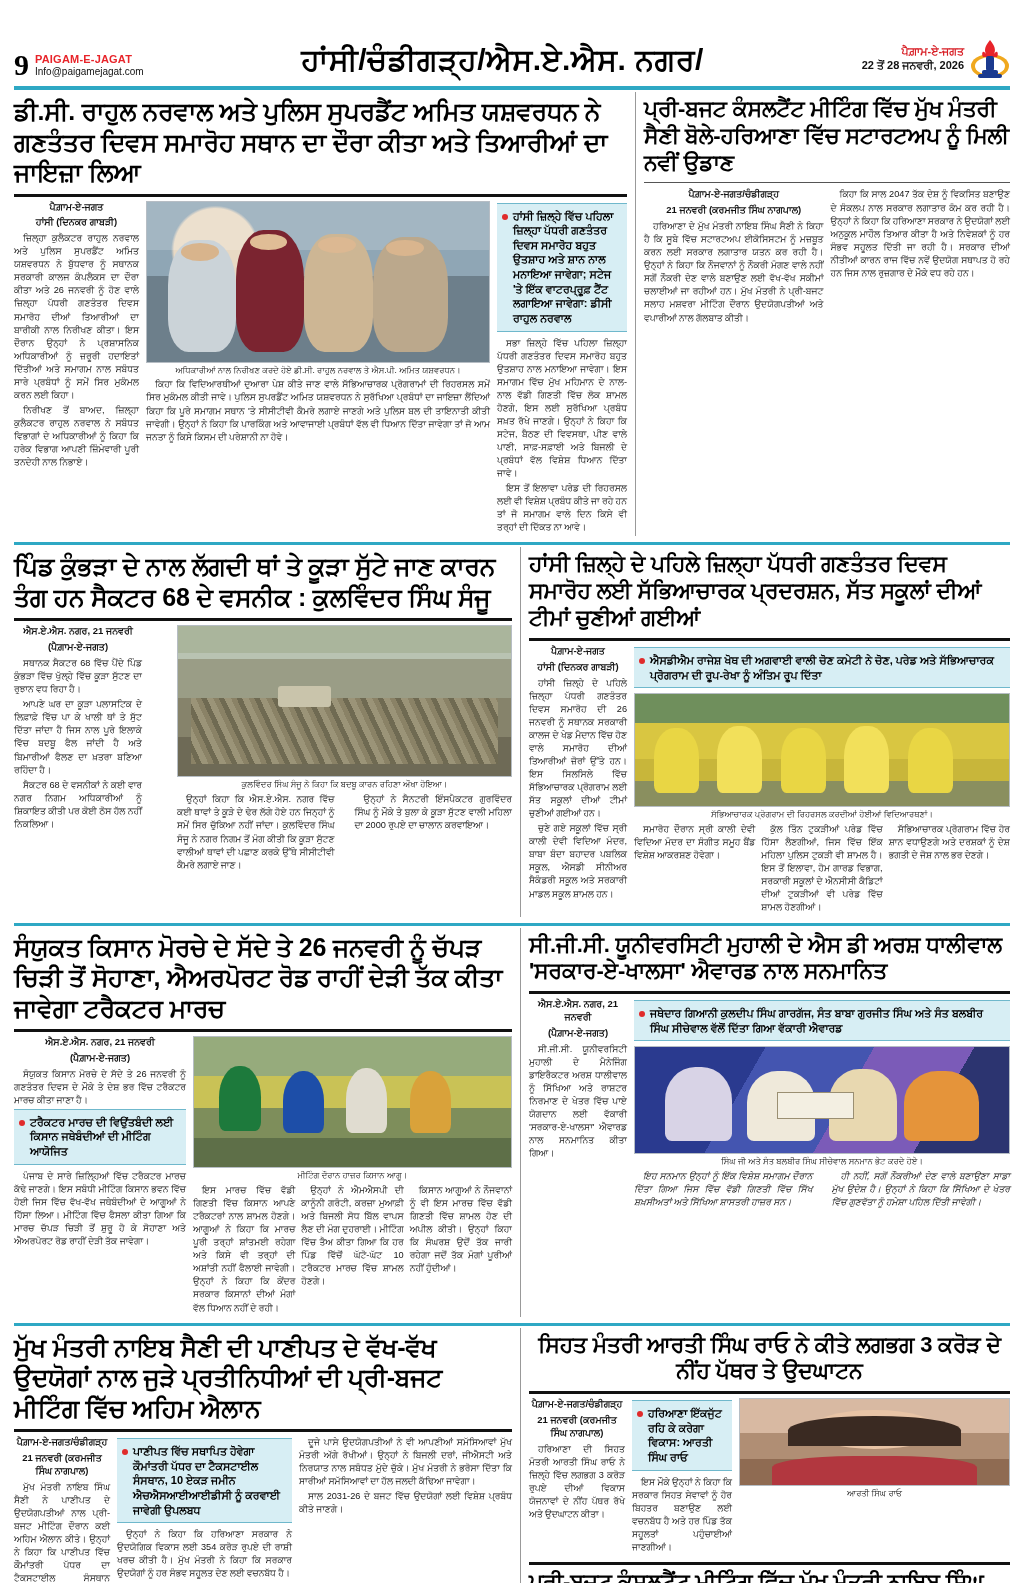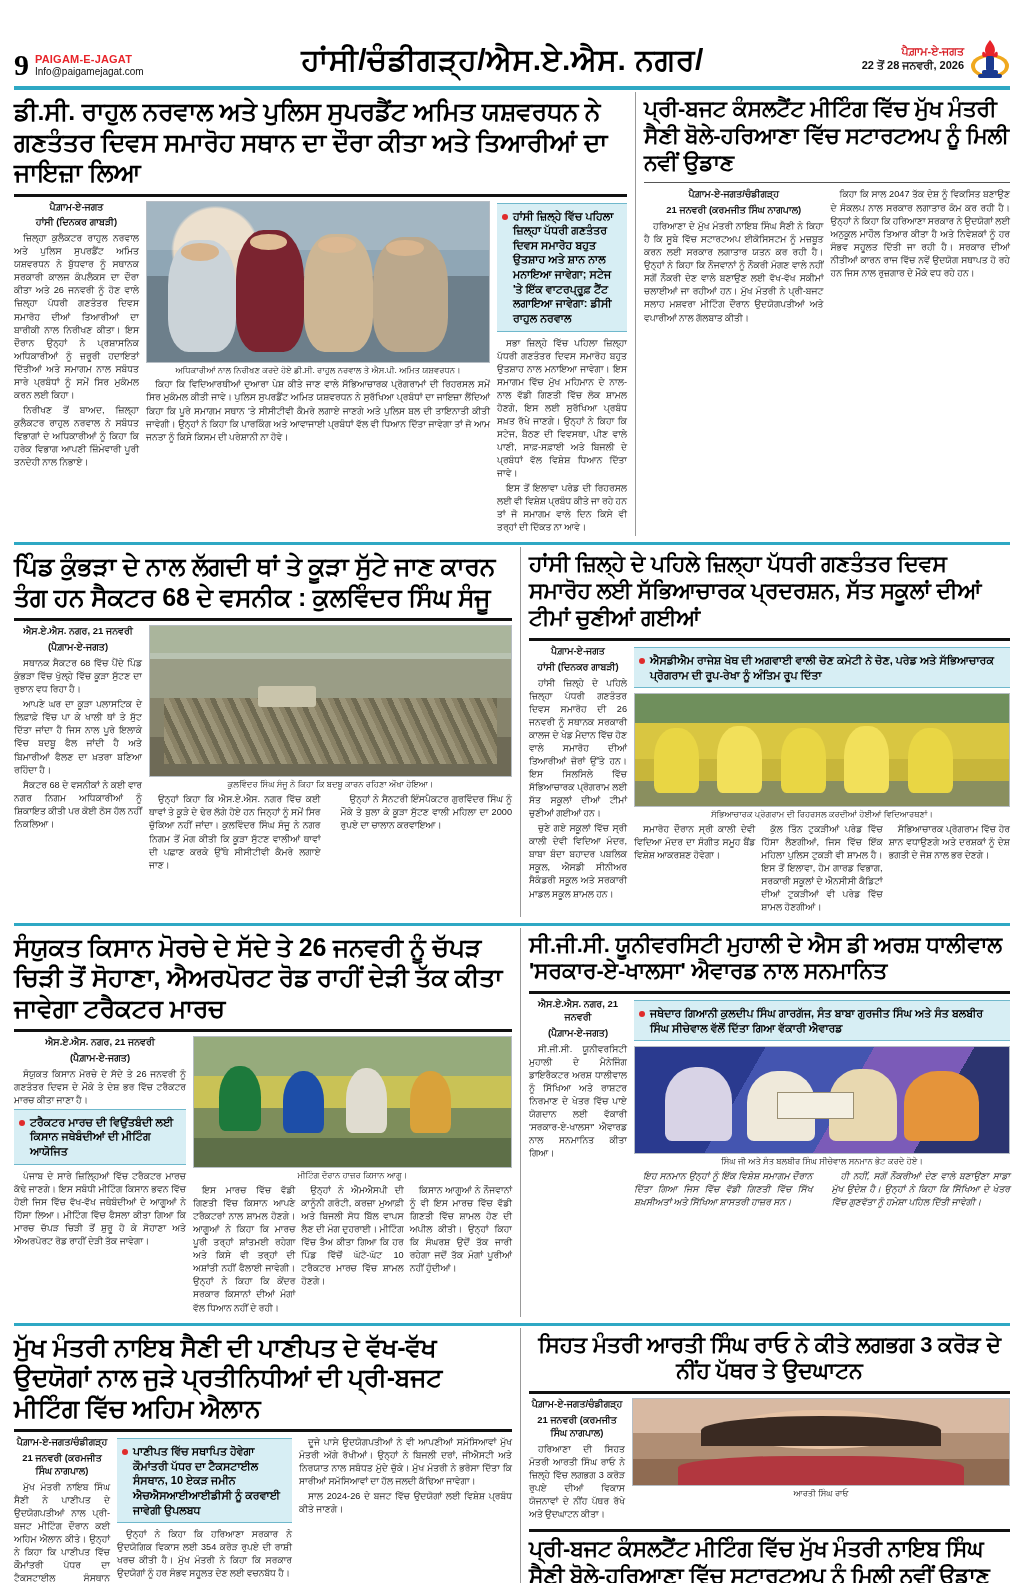--- a/index.html
+++ b/index.html
@@ -199,21 +199,21 @@
           <div class="byline">ਐਸ.ਏ.ਐਸ. ਨਗਰ, 21 ਜਨਵਰੀ</div>
           <div class="byline small">(ਪੈਗ਼ਾਮ-ਏ-ਜਗਤ)</div>
           <div class="body">
               <p>ਸਥਾਨਕ ਸੈਕਟਰ 68 ਵਿੱਚ ਪੈਂਦੇ ਪਿੰਡ ਕੁੰਭੜਾ ਵਿੱਚ ਖੁੱਲ੍ਹੇ ਵਿੱਚ ਕੂੜਾ ਸੁੱਟਣ ਦਾ ਰੁਝਾਨ ਵਧ ਰਿਹਾ ਹੈ।</p>
             </div>
           <div class="body">
             <p>ਆਪਣੇ ਘਰ ਦਾ ਕੂੜਾ ਪਲਾਸਟਿਕ ਦੇ ਲਿਫ਼ਾਫ਼ੇ ਵਿੱਚ ਪਾ ਕੇ ਖਾਲੀ ਥਾਂ ਤੇ ਸੁੱਟ ਦਿੱਤਾ ਜਾਂਦਾ ਹੈ ਜਿਸ ਨਾਲ ਪੂਰੇ ਇਲਾਕੇ ਵਿੱਚ ਬਦਬੂ ਫੈਲ ਜਾਂਦੀ ਹੈ ਅਤੇ ਬਿਮਾਰੀਆਂ ਫੈਲਣ ਦਾ ਖ਼ਤਰਾ ਬਣਿਆ ਰਹਿੰਦਾ ਹੈ।</p>
             <p>ਸੈਕਟਰ 68 ਦੇ ਵਸਨੀਕਾਂ ਨੇ ਕਈ ਵਾਰ ਨਗਰ ਨਿਗਮ ਅਧਿਕਾਰੀਆਂ ਨੂੰ ਸ਼ਿਕਾਇਤ ਕੀਤੀ ਪਰ ਕੋਈ ਠੋਸ ਹੱਲ ਨਹੀਂ ਨਿਕਲਿਆ।</p>
           </div>
         </div>
-        <div class="col" style="flex:1;">
+        <div class="col" style="flex:1;margin-left:28px;">
           <div class="photo ph-trash" style="height:150px;">
             <div style="position:absolute;left:0;top:0;right:0;height:18%;background:#aab59c;"></div>
             <div style="position:absolute;left:4%;top:48%;width:92%;height:44%;background:repeating-linear-gradient(65deg,#8a8266 0 5px,#6f6a52 5px 10px,#9b9478 10px 16px);"></div>
             <div style="position:absolute;left:30%;top:40%;width:16%;height:14%;background:#c9c4ab;border-radius:3px;"></div>
           </div>
           <div class="cap">ਕੁਲਵਿੰਦਰ ਸਿੰਘ ਸੰਜੂ ਨੇ ਕਿਹਾ ਕਿ ਬਦਬੂ ਕਾਰਨ ਰਹਿਣਾ ਔਖਾ ਹੋਇਆ।</div>
           <div class="cols" style="gap:20px;">
             <div class="col body">
               <p>ਉਨ੍ਹਾਂ ਕਿਹਾ ਕਿ ਐਸ.ਏ.ਐਸ. ਨਗਰ ਵਿੱਚ ਕਈ ਥਾਵਾਂ ਤੇ ਕੂੜੇ ਦੇ ਢੇਰ ਲੱਗੇ ਹੋਏ ਹਨ ਜਿਨ੍ਹਾਂ ਨੂੰ ਸਮੇਂ ਸਿਰ ਚੁੱਕਿਆ ਨਹੀਂ ਜਾਂਦਾ। ਕੁਲਵਿੰਦਰ ਸਿੰਘ ਸੰਜੂ ਨੇ ਨਗਰ ਨਿਗਮ ਤੋਂ ਮੰਗ ਕੀਤੀ ਕਿ ਕੂੜਾ ਸੁੱਟਣ ਵਾਲੀਆਂ ਥਾਵਾਂ ਦੀ ਪਛਾਣ ਕਰਕੇ ਉੱਥੇ ਸੀਸੀਟੀਵੀ ਕੈਮਰੇ ਲਗਾਏ ਜਾਣ।</p>
             </div>
@@ -379,41 +379,50 @@
             <div class="callout-txt">ਪਾਣੀਪਤ ਵਿੱਚ ਸਥਾਪਿਤ ਹੋਵੇਗਾ ਕੌਮਾਂਤਰੀ ਪੱਧਰ ਦਾ ਟੈਕਸਟਾਈਲ ਸੰਸਥਾਨ, 10 ਏਕੜ ਜਮੀਨ ਐਚਐਸਆਈਆਈਡੀਸੀ ਨੂੰ ਕਰਵਾਈ ਜਾਵੇਗੀ ਉਪਲਬਧ</div>
           </div>
           <div class="body">
             <p>ਉਨ੍ਹਾਂ ਨੇ ਕਿਹਾ ਕਿ ਹਰਿਆਣਾ ਸਰਕਾਰ ਨੇ ਉਦਯੋਗਿਕ ਵਿਕਾਸ ਲਈ 354 ਕਰੋੜ ਰੁਪਏ ਦੀ ਰਾਸ਼ੀ ਖਰਚ ਕੀਤੀ ਹੈ। ਮੁੱਖ ਮੰਤਰੀ ਨੇ ਕਿਹਾ ਕਿ ਸਰਕਾਰ ਉਦਯੋਗਾਂ ਨੂੰ ਹਰ ਸੰਭਵ ਸਹੂਲਤ ਦੇਣ ਲਈ ਵਚਨਬੱਧ ਹੈ।</p>
             <p>ਉਨ੍ਹਾਂ ਨੇ ਅੱਗੇ ਕਿਹਾ ਕਿ ਬੁਨਿਆਦੀ ਢਾਂਚੇ ਦੇ ਵਿਕਾਸ ਲਈ ਵੀ ਵੱਡੇ ਪੱਧਰ ਤੇ ਕੰਮ ਕੀਤਾ ਜਾ ਰਿਹਾ ਹੈ।</p>
           </div>
         </div>
         <div class="col" style="flex:1;">
           <div class="body">
             <p>ਦੂਜੇ ਪਾਸੇ ਉਦਯੋਗਪਤੀਆਂ ਨੇ ਵੀ ਆਪਣੀਆਂ ਸਮੱਸਿਆਵਾਂ ਮੁੱਖ ਮੰਤਰੀ ਅੱਗੇ ਰੱਖੀਆਂ। ਉਨ੍ਹਾਂ ਨੇ ਬਿਜਲੀ ਦਰਾਂ, ਜੀਐਸਟੀ ਅਤੇ ਨਿਰਯਾਤ ਨਾਲ ਸਬੰਧਤ ਮੁੱਦੇ ਚੁੱਕੇ। ਮੁੱਖ ਮੰਤਰੀ ਨੇ ਭਰੋਸਾ ਦਿੱਤਾ ਕਿ ਸਾਰੀਆਂ ਸਮੱਸਿਆਵਾਂ ਦਾ ਹੱਲ ਜਲਦੀ ਕੱਢਿਆ ਜਾਵੇਗਾ।</p>
-            <p>ਸਾਲ 2024-26 ਦੇ ਬਜਟ ਵਿੱਚ ਉਦਯੋਗਾਂ ਲਈ ਵਿਸ਼ੇਸ਼ ਪ੍ਰਬੰਧ ਕੀਤੇ ਜਾਣਗੇ।</p>
+            <p>ਸਾਲ 2031-26 ਦੇ ਬਜਟ ਵਿੱਚ ਉਦਯੋਗਾਂ ਲਈ ਵਿਸ਼ੇਸ਼ ਪ੍ਰਬੰਧ ਕੀਤੇ ਜਾਣਗੇ।</p>
           </div>
         </div>
       </div>
     </div>
 
     <div class="vline"></div>
 
     <div style="flex:1;">
 
       <div>
         <h2 class="hl sm c">ਸਿਹਤ ਮੰਤਰੀ ਆਰਤੀ ਸਿੰਘ ਰਾਓ ਨੇ ਕੀਤੇ ਲਗਭਗ 3 ਕਰੋੜ ਦੇ ਨੀਂਹ ਪੱਥਰ ਤੇ ਉਦਘਾਟਨ</h2>
         <div class="hr-blk"></div>
         <div class="cols">
           <div class="col" style="flex:0 0 96px;">
             <div class="byline">ਪੈਗ਼ਾਮ-ਏ-ਜਗਤ/ਚੰਡੀਗੜ੍ਹ</div>
             <div class="byline small">21 ਜਨਵਰੀ (ਕਰਮਜੀਤ ਸਿੰਘ ਨਾਗਪਾਲ)</div>
             <div class="body">
                 <p>ਹਰਿਆਣਾ ਦੀ ਸਿਹਤ ਮੰਤਰੀ ਆਰਤੀ ਸਿੰਘ ਰਾਓ ਨੇ ਜ਼ਿਲ੍ਹੇ ਵਿੱਚ ਲਗਭਗ 3 ਕਰੋੜ ਰੁਪਏ ਦੀਆਂ ਵਿਕਾਸ ਯੋਜਨਾਵਾਂ ਦੇ ਨੀਂਹ ਪੱਥਰ ਰੱਖੇ ਅਤੇ ਉਦਘਾਟਨ ਕੀਤਾ।</p>
               </div>
           </div>
+          <div class="col" style="flex:0 0 100px;">
+            <div class="callout">
+              <div class="bullet"></div>
+              <div class="callout-txt">ਹਰਿਆਣਾ ਇੱਕਜੁੱਟ ਰਹਿ ਕੇ ਕਰੇਗਾ ਵਿਕਾਸ: ਆਰਤੀ ਸਿੰਘ ਰਾਓ</div>
+            </div>
+            <div class="body">
+                <p>ਇਸ ਮੌਕੇ ਉਨ੍ਹਾਂ ਨੇ ਕਿਹਾ ਕਿ ਸਰਕਾਰ ਸਿਹਤ ਸੇਵਾਵਾਂ ਨੂੰ ਹੋਰ ਬਿਹਤਰ ਬਣਾਉਣ ਲਈ ਵਚਨਬੱਧ ਹੈ ਅਤੇ ਹਰ ਪਿੰਡ ਤੱਕ ਸਹੂਲਤਾਂ ਪਹੁੰਚਾਈਆਂ ਜਾਣਗੀਆਂ।</p>
+              </div>
+          </div>
           <div class="col" style="flex:1;">
             <div class="photo ph-minister" style="height:86px;">
               <div style="position:absolute;left:26%;top:12%;width:48%;height:46%;border-radius:50%;background:#e8c4a6;"></div>
               <div style="position:absolute;left:18%;top:20%;width:64%;height:34%;border-radius:50% 50% 0 0;background:#3a2a22;"></div>
               <div style="position:absolute;left:12%;bottom:0;width:76%;height:34%;border-radius:40% 40% 0 0;background:#b2373f;"></div>
             </div>
             <div class="cap">ਆਰਤੀ ਸਿੰਘ ਰਾਓ</div>
           </div>
         </div>
       </div>

